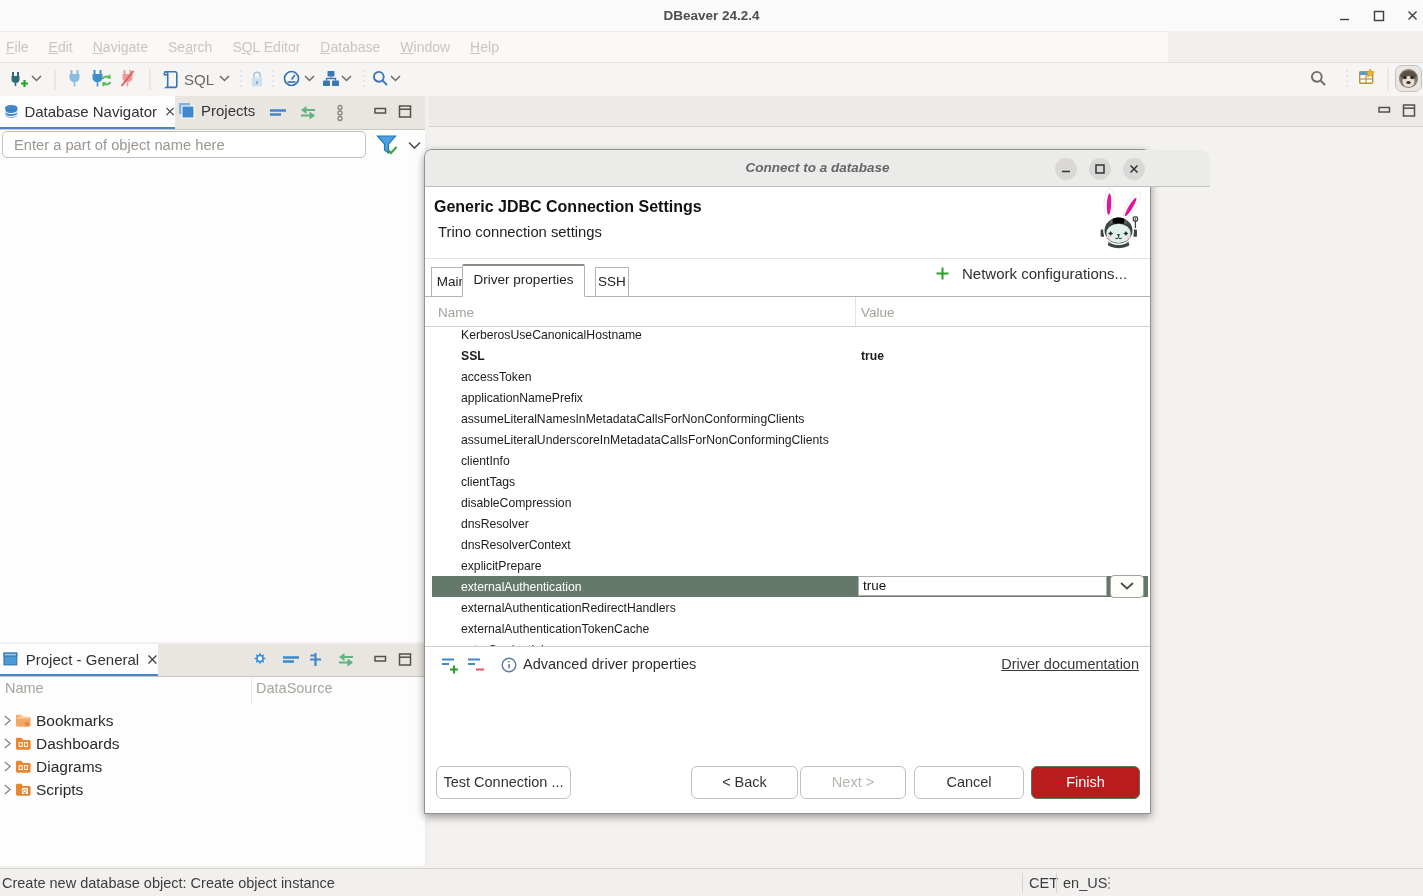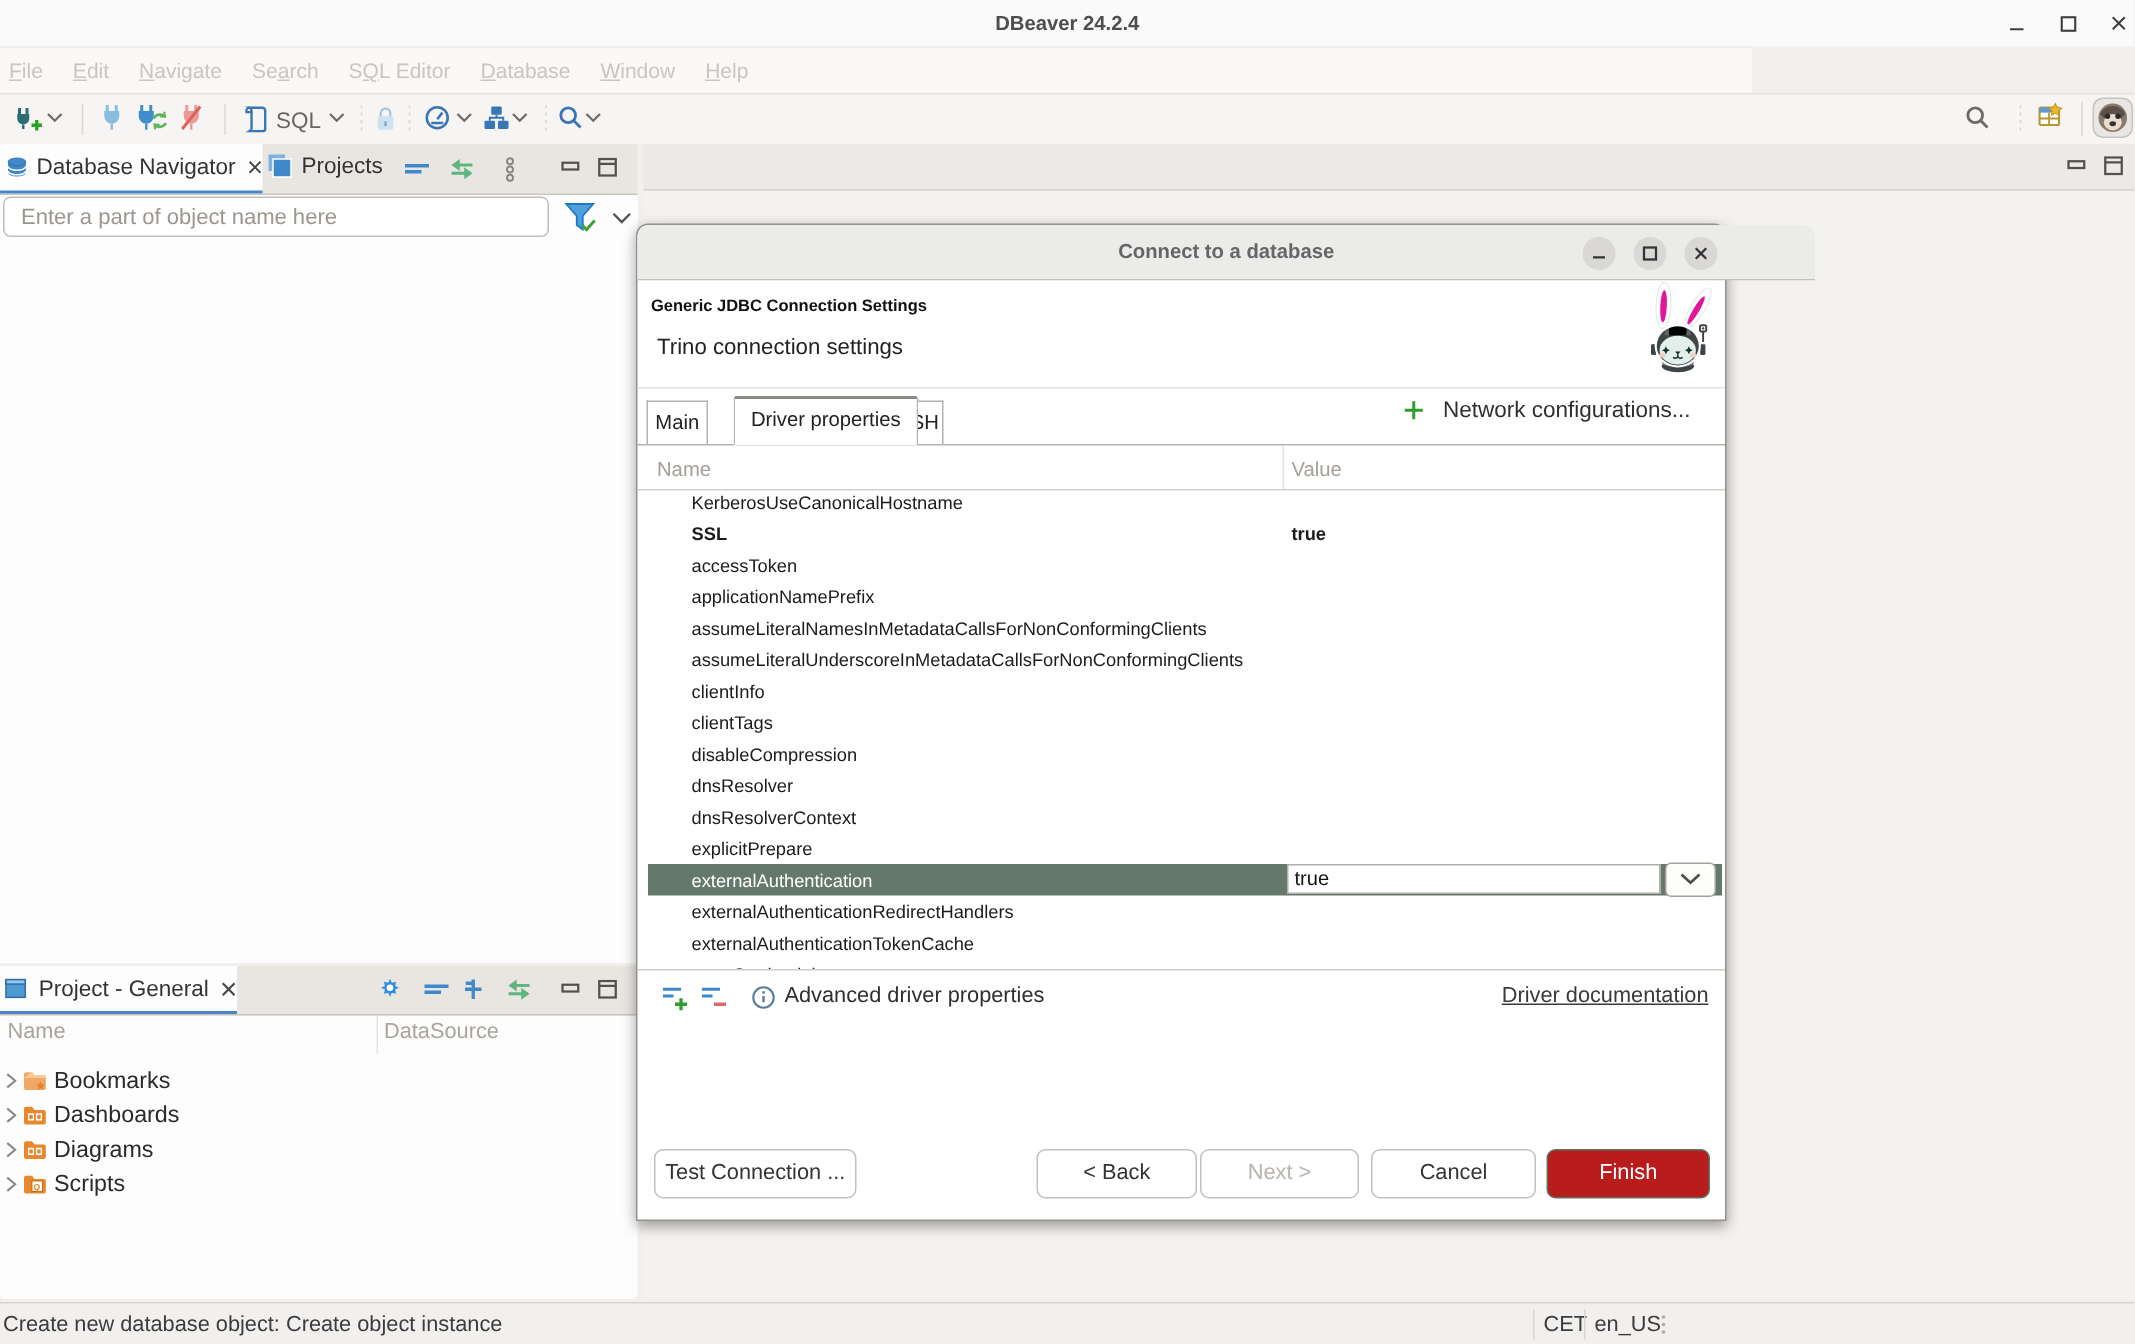--- a/index.html
+++ b/index.html
@@ -32,21 +32,21 @@
   #projhead .col { font-size:14.5px; color:#a9a49e; }
   .treerow { height:23px; display:flex; align-items:center; font-size:15.5px; color:#2a2a2a; }
 
   #editor { left:429px; top:0; width:994px; height:770px; background:#f4f2ef; }
   #edtabs { left:0; top:0; width:994px; height:31px; background:#eceae7; border-bottom:1px solid #d6d2ce; }
 
   #statusbar { left:0; top:868px; width:1423px; height:28px; background:#f2f0ee; border-top:1px solid #d8d4d0; font-size:14.5px; color:#3c3c3c; }
 
   
   #dialog { left:424px; top:149px; width:727px; height:665px; background:#fff; border:1px solid #95918c; border-radius:8px 8px 0 0; box-shadow:0 3px 9px rgba(0,0,0,.38); }
-  #dlgtitle { left:0; top:0; width:785px; height:37px; background:#ebebe9; border-bottom:1px solid #c3bfbb; border-radius:8px 8px 0 0; }
+  #dlgtitle { left:0; top:0; width:785px; height:37px; background:#ebebe9; border-bottom:1px solid #c3bfbb; border-radius:8px 8px 0 0;font-style:italic; }
   #dlgtitle .t { width:100%; text-align:center; line-height:36px; font-weight:bold; font-size:13.5px; color:#666; }
   .circbtn { width:22px; height:22px; border-radius:50%; background:#dad8d6; display:flex; align-items:center; justify-content:center; }
   .prow { height:21px; display:flex; align-items:center; position:relative; }
   .prow .n { padding-left:36px; font-size:12.2px; color:#1c1c1c; }
   .btn { position:absolute; height:33px; border:1px solid #c4c0bb; border-radius:6px; background:#fff; font-size:14.5px; color:#333; text-align:center; line-height:31px; }
 </style>
 </head>
 <body>
 
 <div id="titlebar" class="abs">
@@ -347,21 +347,21 @@
         </svg>
       </div>
     <div class="circbtn abs" style="left:698px;top:8px;">
         <svg width="12" height="12" viewBox="0 0 12 12" stroke="#333" stroke-width="1.5">
           <path d="M2.5 2.5 l7 7 M9.5 2.5 l-7 7"></path>
         </svg>
       </div>
   </div>
 
   <div class="abs" style="left:0;top:37px;width:725px;height:72px;border-bottom:1px solid #e4e1de;">
-    <div class="abs" style="left:9px;top:11px;font-size:11px;font-weight:bold;color:#111;">Generic JDBC Connection Settings</div>
+    <div class="abs" style="left:9px;top:11px;font-size:16px;font-weight:bold;color:#111;">Generic JDBC Connection Settings</div>
     <div class="abs" style="left:13px;top:37px;font-size:14.8px;color:#222;">Trino connection settings</div>
     <svg class="abs" style="left:670px;top:0px;" width="50" height="68" viewBox="0 0 50 68">
       <defs>
           <clipPath id="helm">
             <ellipse cx="23.5" cy="43.6" rx="14" ry="13"></ellipse>
           </clipPath>
         </defs>
 
       <g transform="rotate(3 14 16)">
         <ellipse cx="14" cy="16.5" rx="4.9" ry="15.4" fill="#fff" stroke="#e4e4e4" stroke-width="0.7"></ellipse>
@@ -401,21 +401,21 @@
       <ellipse cx="33.7" cy="49.9" rx="2.2" ry="1.5" fill="#f3cfc4"></ellipse>
 
       <path d="M21.7 47.3 h3.7 l-1.85 2.2 z" fill="#173229"></path>
       <path d="M23.55 49.1 v1.8 M23.55 50.7 q-1.3 1.9 -3.2 0.5 M23.55 50.7 q1.3 1.9 3.2 0.5" stroke="#173229" stroke-width="1" fill="none"></path>
     </svg>
   </div>
 
   <div class="abs" style="left:0;top:109px;width:839px;height:38px;padding-left:20px;">
     <div class="abs" style="left:0;top:37px;width:725px;height:1px;background:#b6b2ad;"></div>
     <div class="abs" style="left:6px;top:8px;width:41px;height:29px;border:1px solid #b6b2ad;border-bottom:none;text-align:center;font-size:13.5px;color:#222;line-height:28px;">Main</div>
-    <div class="abs" style="left:64px;top:5px;width:123px;height:33px;background:#fff;border:1px solid #b6b2ad;border-top:2px solid #8e8a85;border-bottom:1px solid #fff;border-radius:2px 2px 0 0;text-align:center;font-size:13.5px;color:#222;line-height:28px;z-index:2;">Driver properties</div>
+    <div class="abs" style="left:37px;top:5px;width:123px;height:33px;background:#fff;border:1px solid #b6b2ad;border-top:2px solid #8e8a85;border-bottom:1px solid #fff;border-radius:2px 2px 0 0;text-align:center;font-size:13.5px;color:#222;line-height:28px;z-index:2;">Driver properties</div>
     <div class="abs" style="left:170px;top:8px;width:34px;height:29px;border:1px solid #b6b2ad;border-bottom:none;text-align:center;font-size:13.5px;color:#222;line-height:28px;">SSH</div>
     <div class="abs" style="left:510px;top:6px;display:flex;align-items:center;">
       <svg width="15" height="15" viewBox="0 0 15 15" stroke="#2e9e2e" stroke-width="2">
           <path d="M7.5 1.5 v12 M1.5 7.5 h12"></path>
         </svg>
       <span style="margin-left:12px;font-size:15px;color:#2f2f2f;">Network configurations...</span>
     </div>
   </div>
 
   <div class="abs" style="left:0;top:147px;width:725px;height:349px;">

